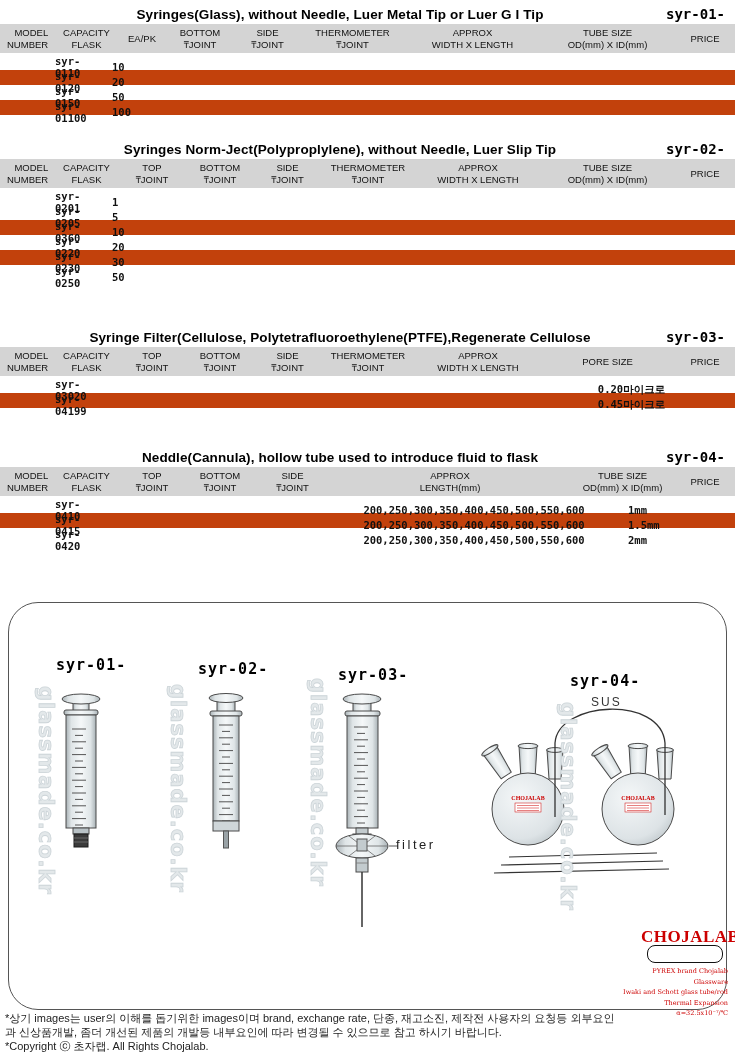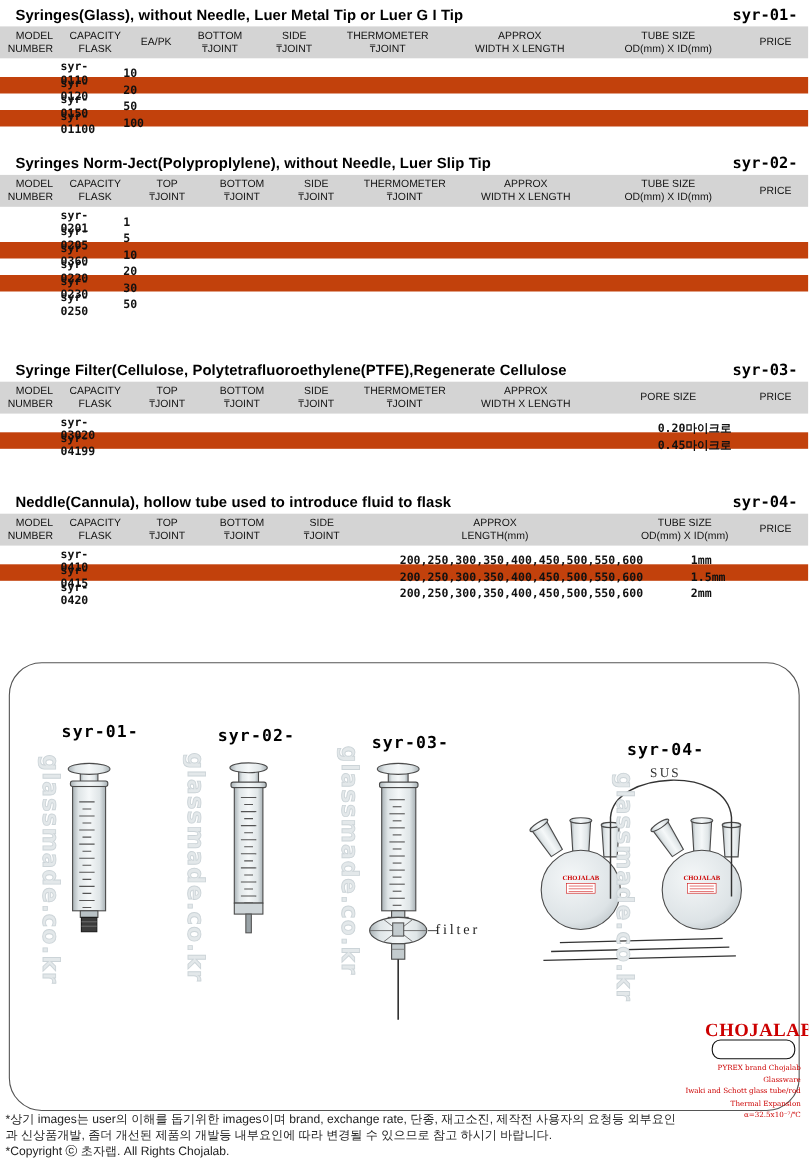--- a/index.html
+++ b/index.html
@@ -1,21 +1,21 @@
 <!DOCTYPE html>
 <html><head>
 <meta charset="utf-8">
 <style>
   html,body{margin:0;padding:0;background:#fff;}
   .sheet{position:relative;width:735px;height:1053px;background:#fff;overflow:hidden;
          font-family:"Liberation Sans",sans-serif;color:#000;}
 
   
   .tbl{position:absolute;left:0;width:735px;}
-  .tbl-headline{display:flex;align-items:baseline;height:18px;}
+  .tbl-headline{display:flex;align-items:baseline;height:18px;text-align:center;}
   .tbl-title{margin:0;padding-left:14px;font-size:13.5px;font-weight:bold;letter-spacing:0.1px;flex:1;}
   .tbl-code{font-family:"DejaVu Sans Mono",monospace;font-weight:bold;font-size:14px;padding-right:10px;}
   .hdr{display:grid;height:29px;background:#d4d4d4;}
   .hc{display:flex;align-items:center;justify-content:center;text-align:center;
       font-size:9.5px;line-height:12px;white-space:pre-line;color:#111;}
   .hc.left{justify-content:flex-start;text-align:right;padding-left:7px;}
   .row{display:grid;height:15px;margin-top:0;}
   .row.alt{background:#c2410c;}
   .rows{margin-top:2px;}
   .cell{display:flex;align-items:center;font-family:"DejaVu Sans Mono",monospace;
@@ -29,21 +29,21 @@
   .g4{grid-template-columns:54px 65px 66px 70px 75px 240px 105px 60px;}
   .c1{grid-column:1}.c2{grid-column:2}.c3{grid-column:3}.c4{grid-column:4}.c5{grid-column:5}
   .c6{grid-column:6}.c7{grid-column:7}.c8{grid-column:8}.c9{grid-column:9}
 
   
   .diagram-box{position:absolute;left:8px;top:602px;width:717px;height:406px;
                border:1px solid #555;border-radius:30px;background:#fff;}
   .diag-svg{position:absolute;left:0;top:0;}
   .diag-label{position:absolute;font-family:"DejaVu Sans Mono",monospace;font-weight:bold;
               font-size:15px;letter-spacing:1px;color:#000;}
-  .annot{position:absolute;font-family:Liberation Serif, serif;color:#333;}
+  .annot{position:absolute;font-family:Liberation Sans, sans-serif;color:#333;}
   .annot.sus{left:591px;top:695px;font-size:12px;letter-spacing:2px;}
   .annot.filter{left:396px;top:837px;font-size:13px;letter-spacing:2.5px;color:#222;}
   .watermark{position:absolute;writing-mode:vertical-rl;font-family:"DejaVu Sans",sans-serif;
              font-weight:bold;font-size:21px;letter-spacing:1px;color:#e3e8ea;
              -webkit-text-stroke:0.8px #ccd4d8;height:240px;overflow:hidden;pointer-events:none;}
   .wm1{left:34px;top:686px;}
   .wm2{left:166px;top:684px;}
   .wm3{left:306px;top:678px;}
   .wm4{left:556px;top:702px;}
 

